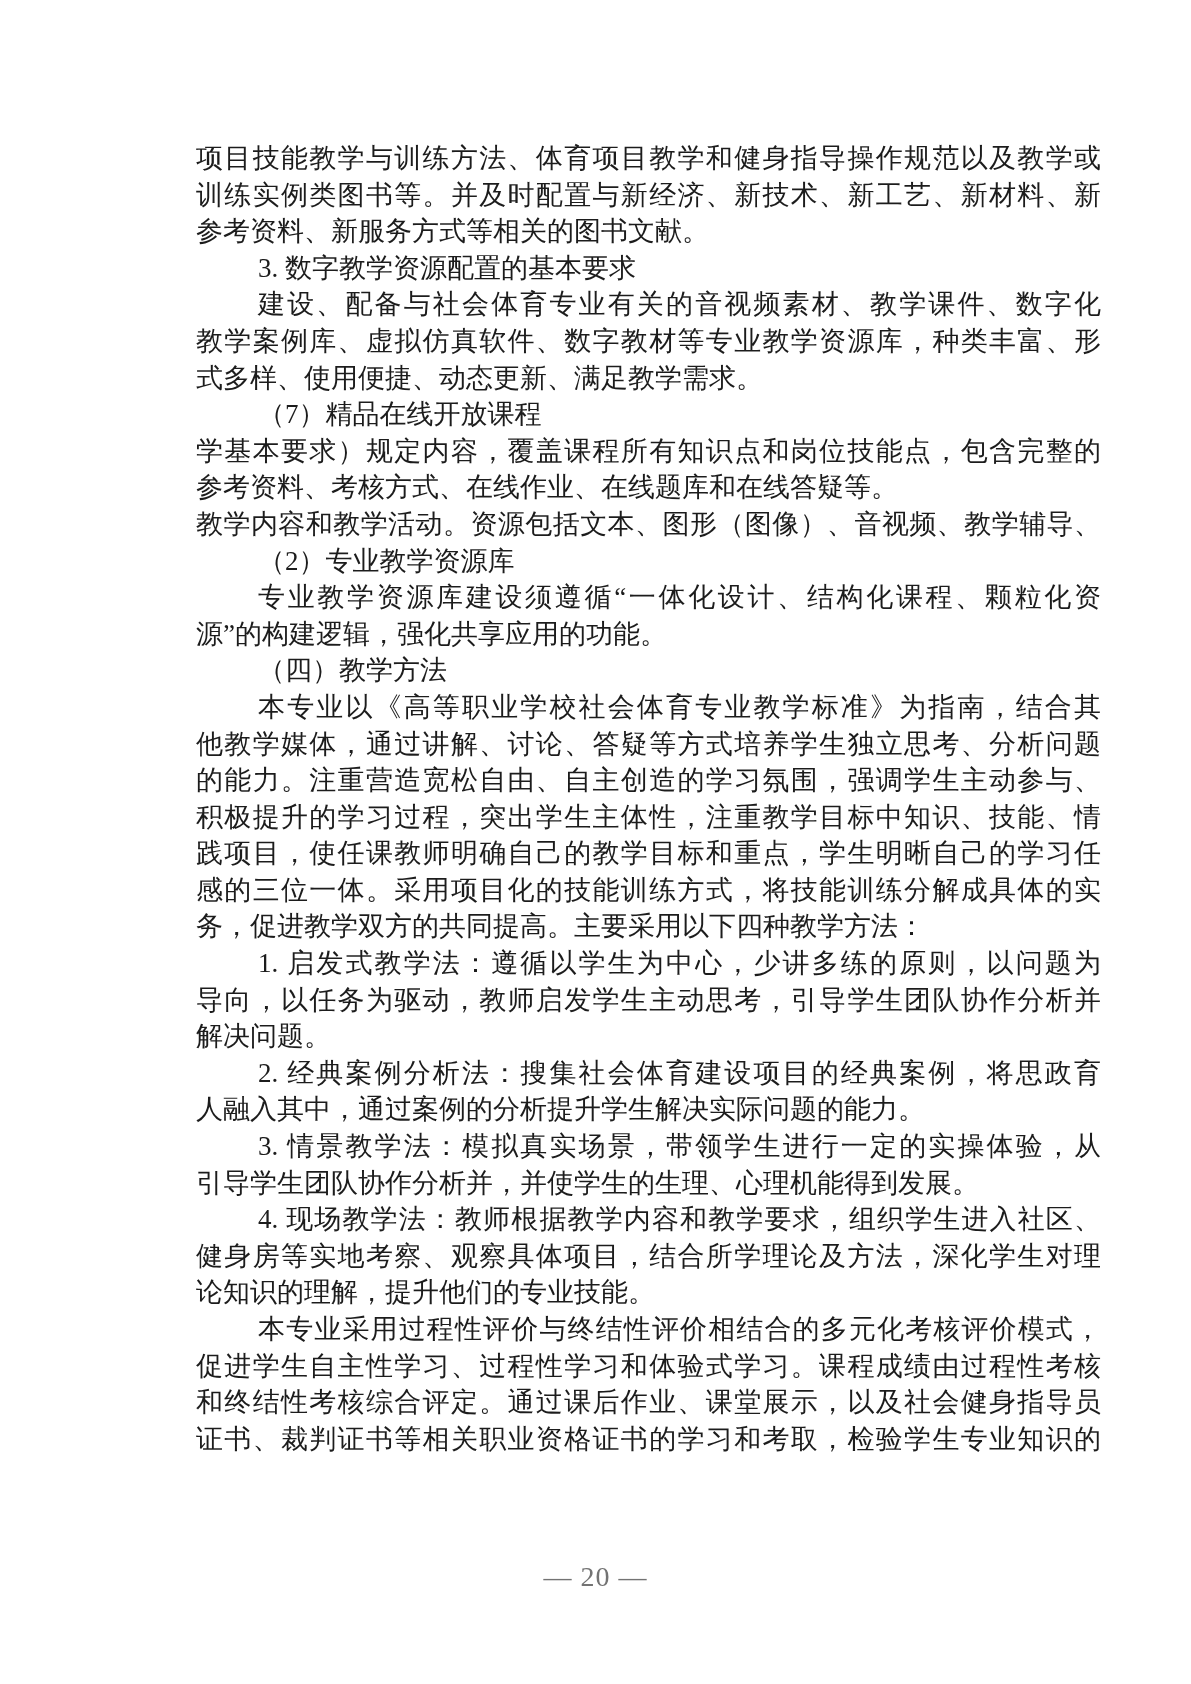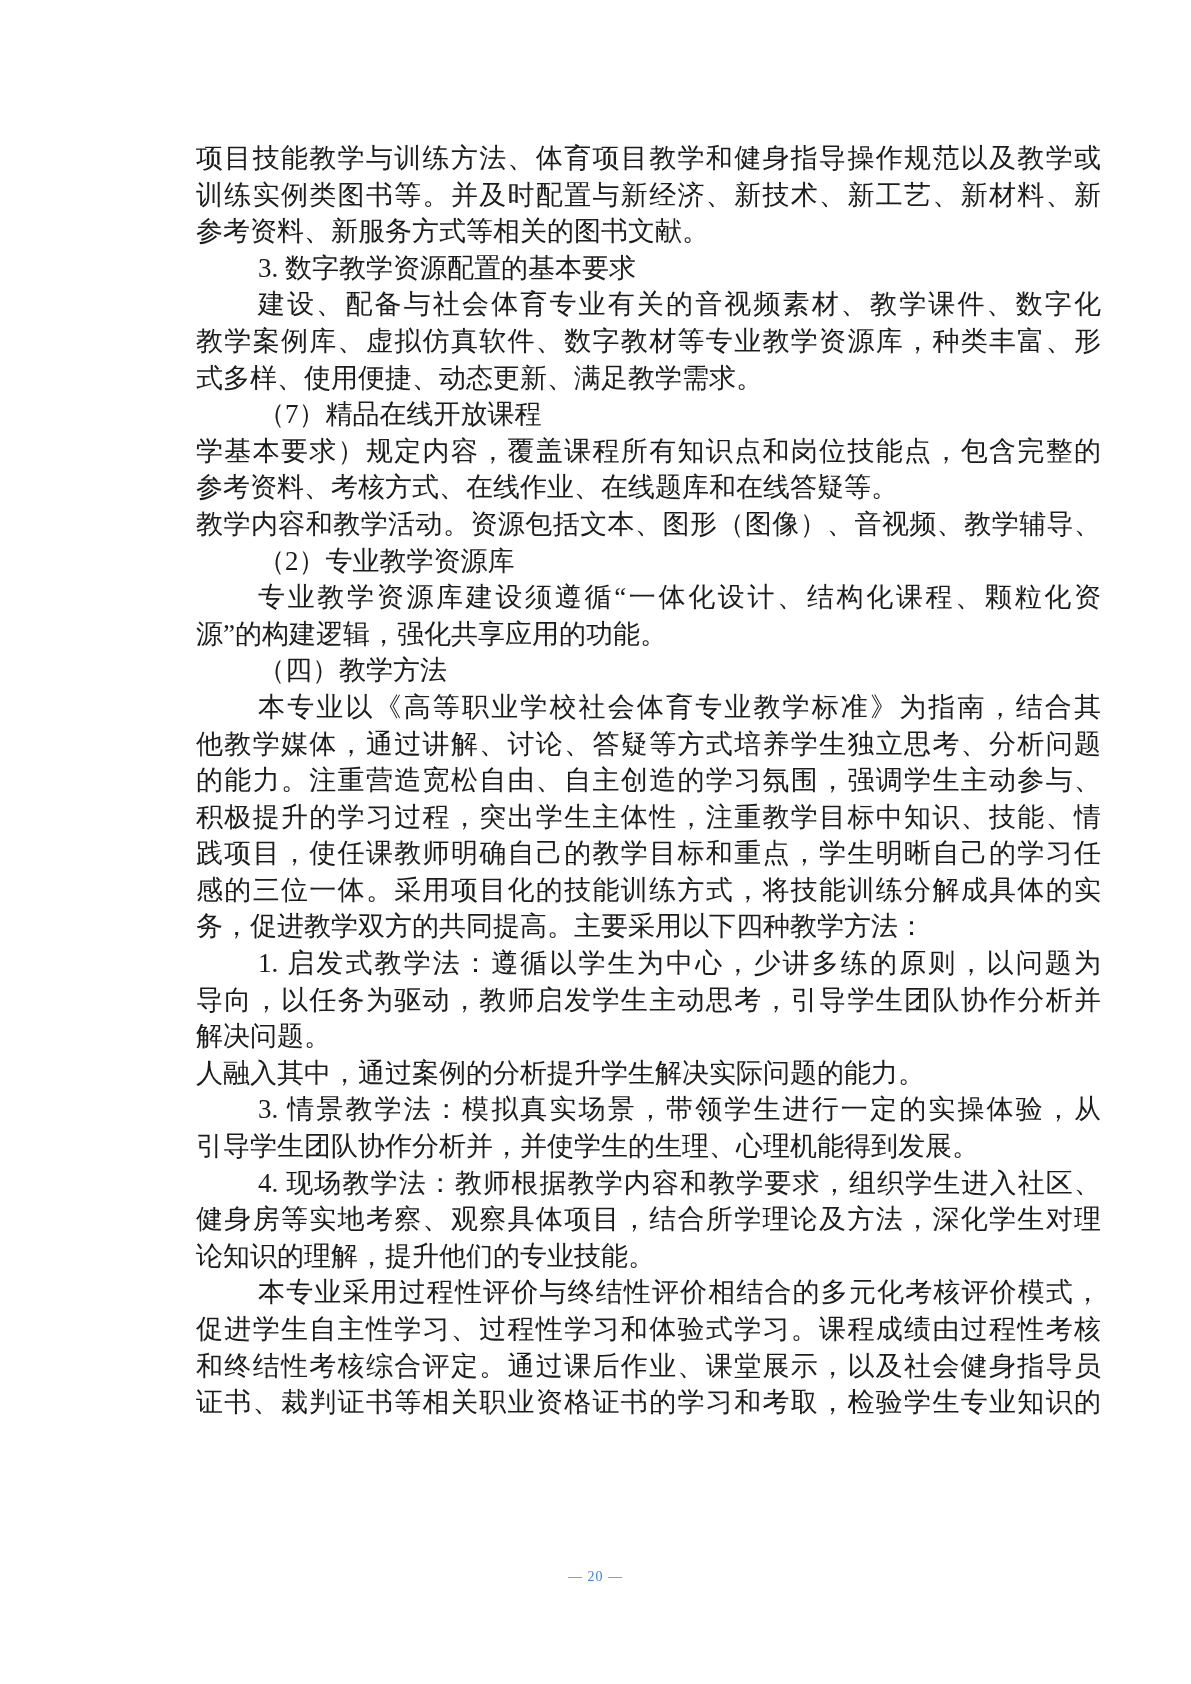--- a/index.html
+++ b/index.html
@@ -44,23 +44,23 @@
     margin-top: 40px;
   }
   .footer {
     position: absolute;
     left: 0;
     top: 1562px;
     width: 1191px;
     text-align: center;
   }
   .pagenum {
-    font-size: 14px;
+    font-size: 28px;
     line-height: 30px;
-    color: #3b82f6;
+    color: #737373;
     letter-spacing: 1px;
   }
 </style>
 </head>
 <body style="background: rgb(255, 255, 255);">
 
 <div class="page">
   <main class="text-block" id="text-block" style="color: rgb(28, 28, 28);">
       <div class="line">项目技能教学与训练方法、体育项目教学和健身指导操作规范以及教学或</div>
       <div class="line">训练实例类图书等。并及时配置与新经济、新技术、新工艺、新材料、新</div>
@@ -80,20 +80,21 @@
       <div class="line indent">本专业以《高等职业学校社会体育专业教学标准》为指南，结合其</div>
       <div class="line">他教学媒体，通过讲解、讨论、答疑等方式培养学生独立思考、分析问题</div>
       <div class="line">的能力。注重营造宽松自由、自主创造的学习氛围，强调学生主动参与、</div>
       <div class="line">积极提升的学习过程，突出学生主体性，注重教学目标中知识、技能、情</div>
       <div class="line">践项目，使任课教师明确自己的教学目标和重点，学生明晰自己的学习任</div>
       <div class="line">感的三位一体。采用项目化的技能训练方式，将技能训练分解成具体的实</div>
       <div class="line end">务，促进教学双方的共同提高。主要采用以下四种教学方法：</div>
       <div class="line indent">1. 启发式教学法：遵循以学生为中心，少讲多练的原则，以问题为</div>
       <div class="line">导向，以任务为驱动，教师启发学生主动思考，引导学生团队协作分析并</div>
       <div class="line end">解决问题。</div>
+      <div class="line indent">2. 经典案例分析法：搜集社会体育建设项目的经典案例，将思政育</div>
       <div class="line end">人融入其中，通过案例的分析提升学生解决实际问题的能力。</div>
       <div class="line indent">3. 情景教学法：模拟真实场景，带领学生进行一定的实操体验，从</div>
       <div class="line end">引导学生团队协作分析并，并使学生的生理、心理机能得到发展。</div>
       <div class="line indent">4. 现场教学法：教师根据教学内容和教学要求，组织学生进入社区、</div>
       <div class="line">健身房等实地考察、观察具体项目，结合所学理论及方法，深化学生对理</div>
       <div class="line end">论知识的理解，提升他们的专业技能。</div>
       <div class="line indent">本专业采用过程性评价与终结性评价相结合的多元化考核评价模式，</div>
       <div class="line">促进学生自主性学习、过程性学习和体验式学习。课程成绩由过程性考核</div>
       <div class="line">和终结性考核综合评定。通过课后作业、课堂展示，以及社会健身指导员</div>
       <div class="line">证书、裁判证书等相关职业资格证书的学习和考取，检验学生专业知识的</div>

